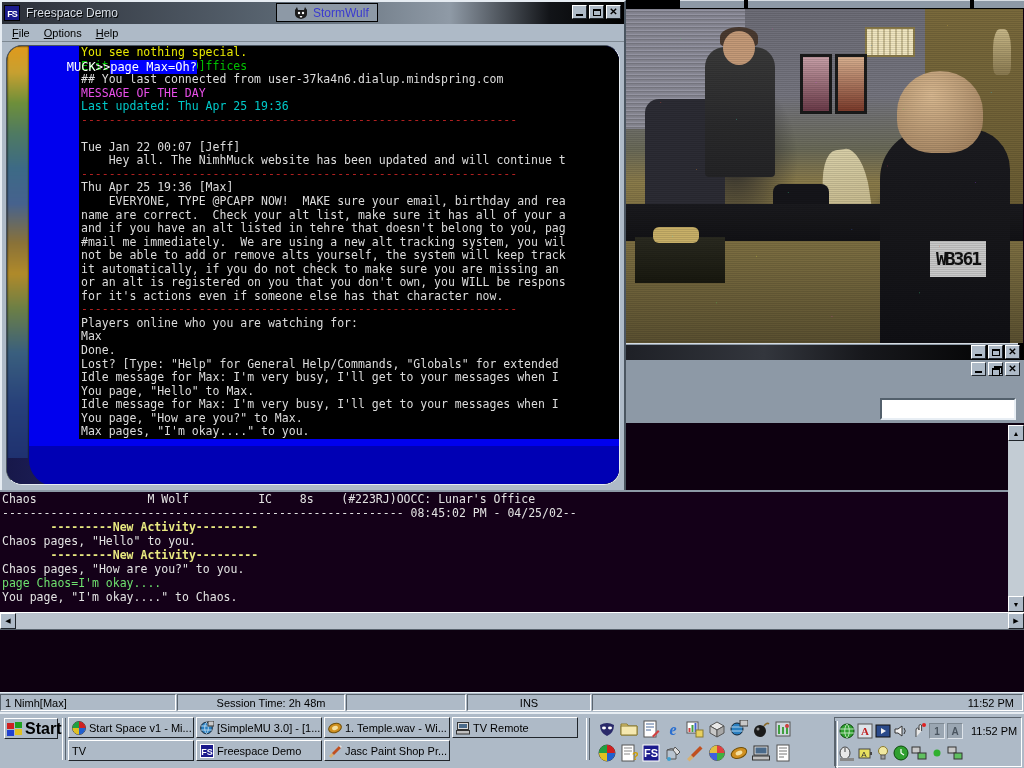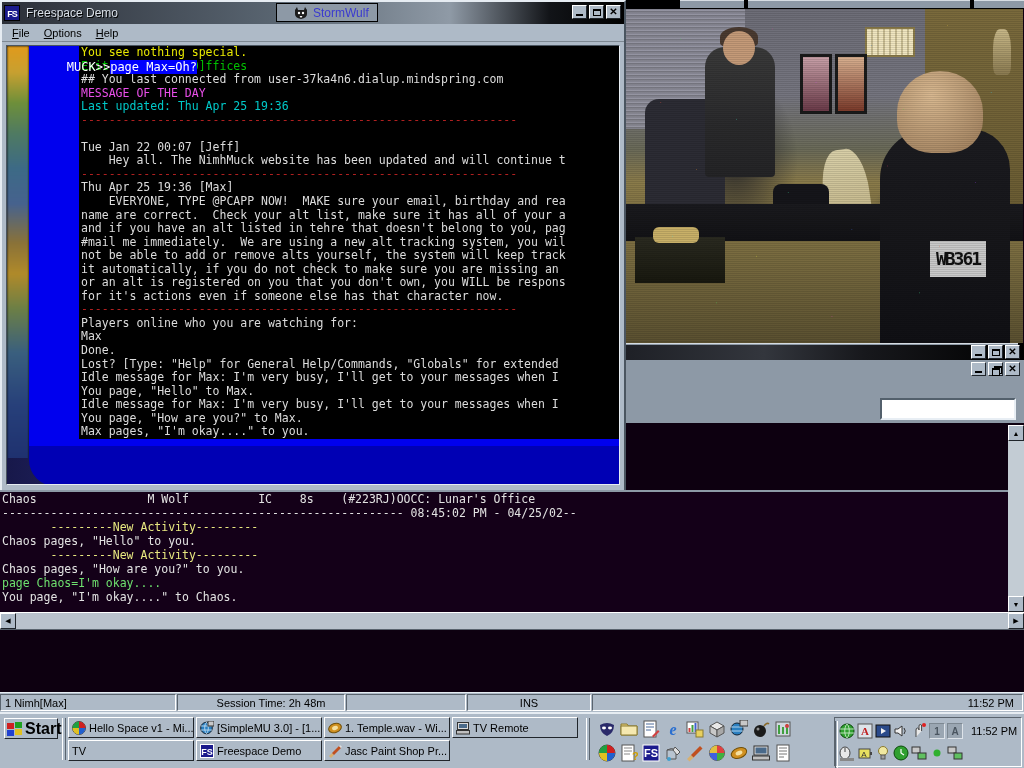--- a/index.html
+++ b/index.html
@@ -61,21 +61,21 @@
   #fs-menubar { height: 18px; display: flex; align-items: center; gap: 14px;
                 padding-left: 10px; background: #aebac7;
                 border-bottom: 1px solid #7d8892; }
   #fs-menubar .mi { font-size: 11px; color: #000; }
   #fs-menubar .mi u { text-decoration: underline; }
 
   #fs-clientarea {
     position: absolute; left: 4px; top: 43px; width: 614px; height: 440px;
     background: #000; overflow: hidden;
     border-top: 1px solid #4a5560; border-left: 1px solid #4a5560;
-    border-right: 1px solid #e6ecf2; border-bottom: 1px solid #e6ecf2;
+    border-right: 1px solid #e6ecf2; border-bottom: 1px solid #e6ecf2; border-radius: 16px;
   }
   
   #fs-gradstrip {
     position: absolute; left: 0; top: 0; width: 22px; height: 100%;
     background:
       linear-gradient(to bottom,
         #e09a1c 0%, #c8a030 6%, #6e8f3a 13%, #4f7a62 20%,
         #3d6a86 28%, #46628e 36%, #8a7238 45%, #b08a2a 52%,
         #6c7f46 60%, #3a5f7e 70%, #27407a 82%, #1b2a6a 100%);
     filter: blur(1px);
@@ -293,21 +293,21 @@
   }
 
   
   #log-pane {
     position: absolute; left: 0; top: 492px; width: 1024px; height: 120px;
     background: #140018; overflow: hidden;
     font-family: "DejaVu Sans Mono", "Liberation Mono", monospace;
     font-size: 11.5px; line-height: 14px; white-space: pre; color: #e2e2e2;
     padding-left: 2px;
   }
-  #log-pane .lnk { color: #e8e880; }
+  #log-pane .lnk { color: #e8e880; font-weight: bold; }
   #log-pane .grn { color: #6ee06e; }
 
   #log-topedge { position: absolute; left: 0; top: 490px; width: 1024px; height: 3px;
                  background: #8d99a6; }
 
   
   #hscroll {
     position: absolute; left: 0; top: 612px; width: 1024px; height: 18px;
     background: #b9c2cc;
     border-top: 1px solid #fff; border-bottom: 1px solid #5a646e;
@@ -565,21 +565,21 @@
         <div class="tbtn">
           <span class="ticon">
             <svg width="14" height="14" viewBox="0 0 14 14">
                 <circle cx="7" cy="7" r="6.5" fill="#f0f0f0" stroke="#444"></circle>
                 <path d="M7 .5 A6.5 6.5 0 0 1 13.5 7 L7 7 Z" fill="#d02020"></path>
                 <path d="M13.5 7 A6.5 6.5 0 0 1 7 13.5 L7 7 Z" fill="#2060d0"></path>
                 <path d="M7 13.5 A6.5 6.5 0 0 1 .5 7 L7 7 Z" fill="#e0c020"></path>
                 <path d="M.5 7 A6.5 6.5 0 0 1 7 .5 L7 7 Z" fill="#20a040"></path>
               </svg>
           </span>
-          <span>Hello Space v1 - Mi...</span>
+          <span>Start Space v1 - Mi...</span>
         </div>
         <div class="tbtn">
           <span class="ticon">
             <svg width="14" height="14" viewBox="0 0 14 14">
                 <circle cx="6.5" cy="7" r="5.8" fill="#2a7fc0" stroke="#123"></circle>
                 <path d="M1 5h11M1 9h11M6.5 1.3c-2.4 2.4-2.4 8.9 0 11.4M6.5 1.3c2.4 2.4 2.4 8.9 0 11.4" stroke="#cfe6f5" fill="none" stroke-width=".8"></path>
                 <rect x="8" y="0" width="6" height="5" fill="#c8c8c8" stroke="#333"></rect>
               </svg>
           </span>
           <span>[SimpleMU 3.0] - [1...</span>

